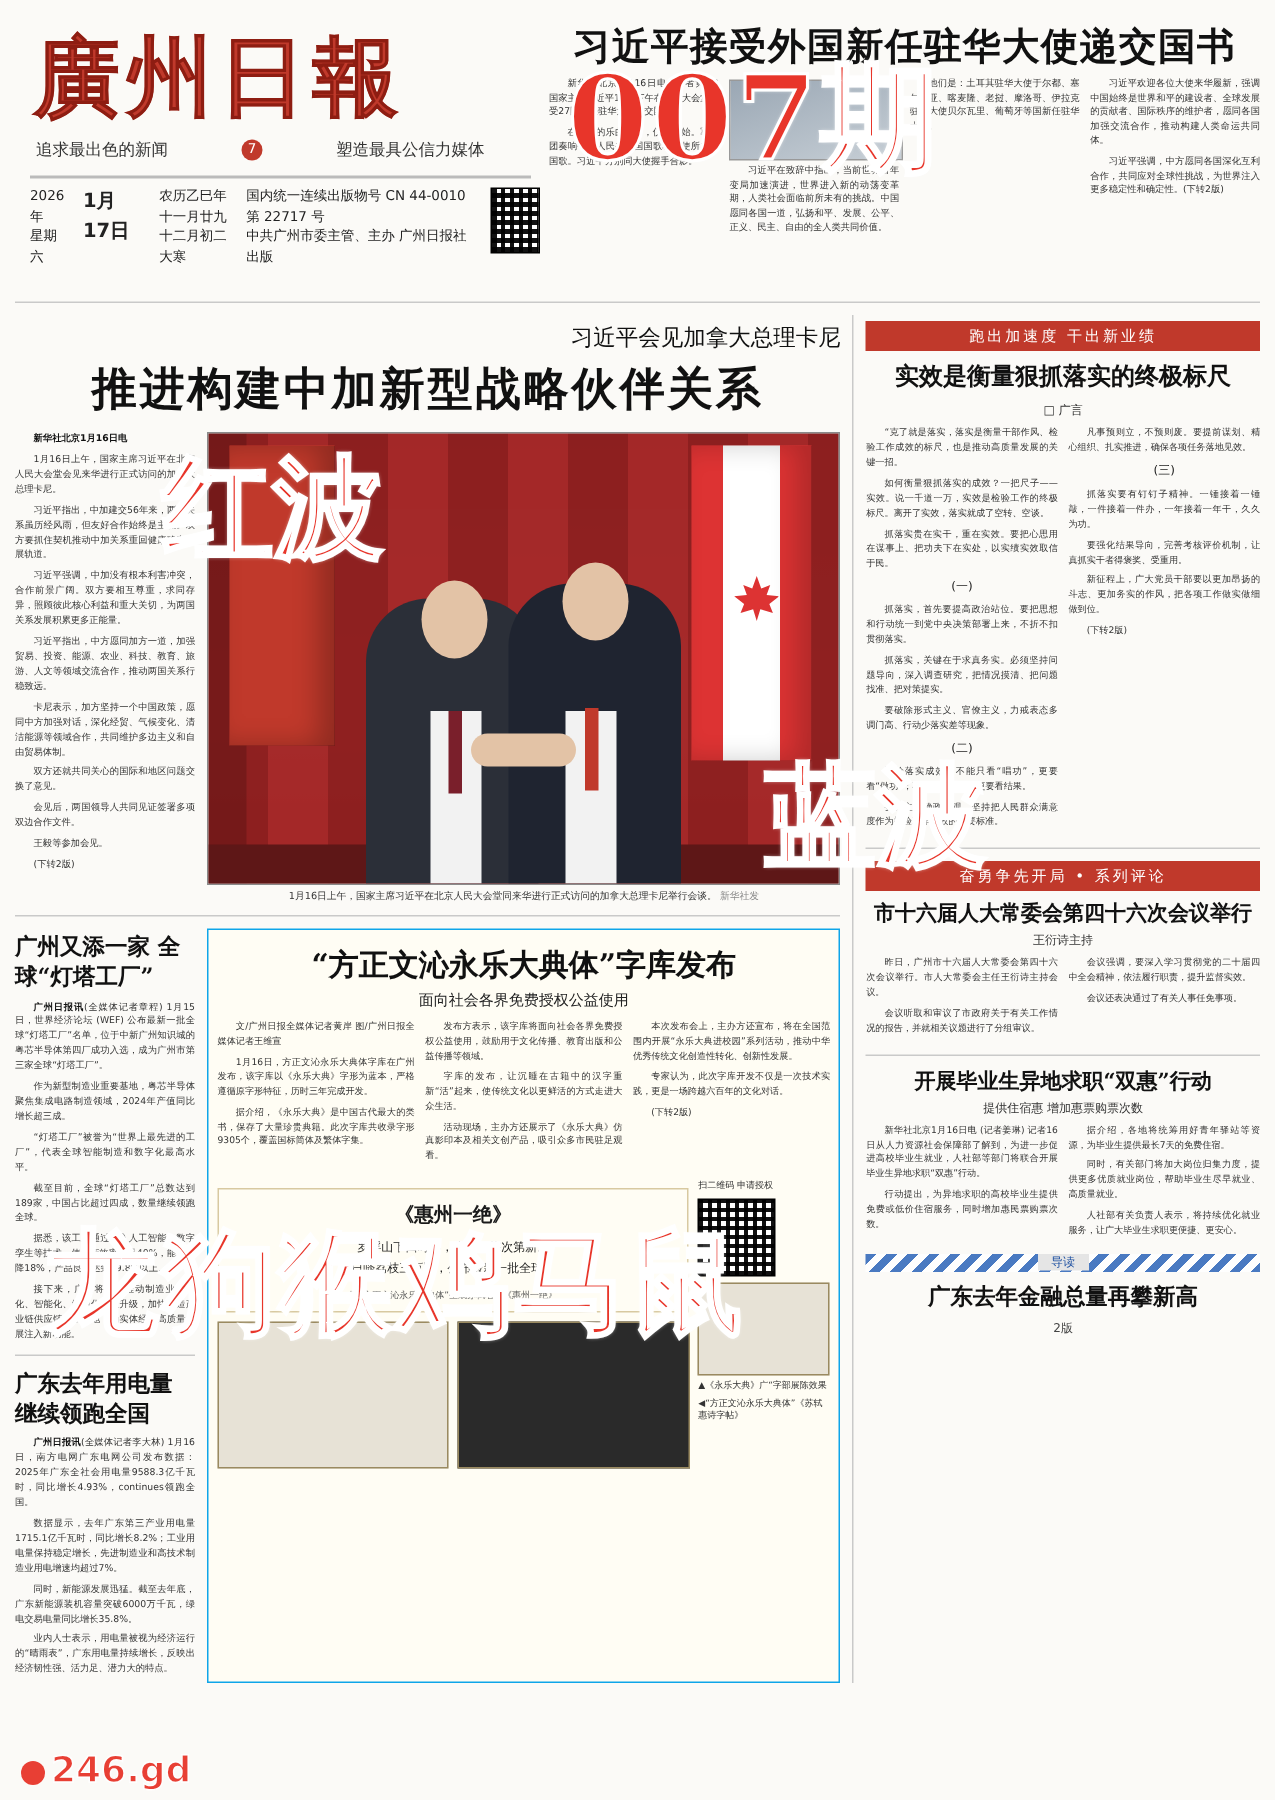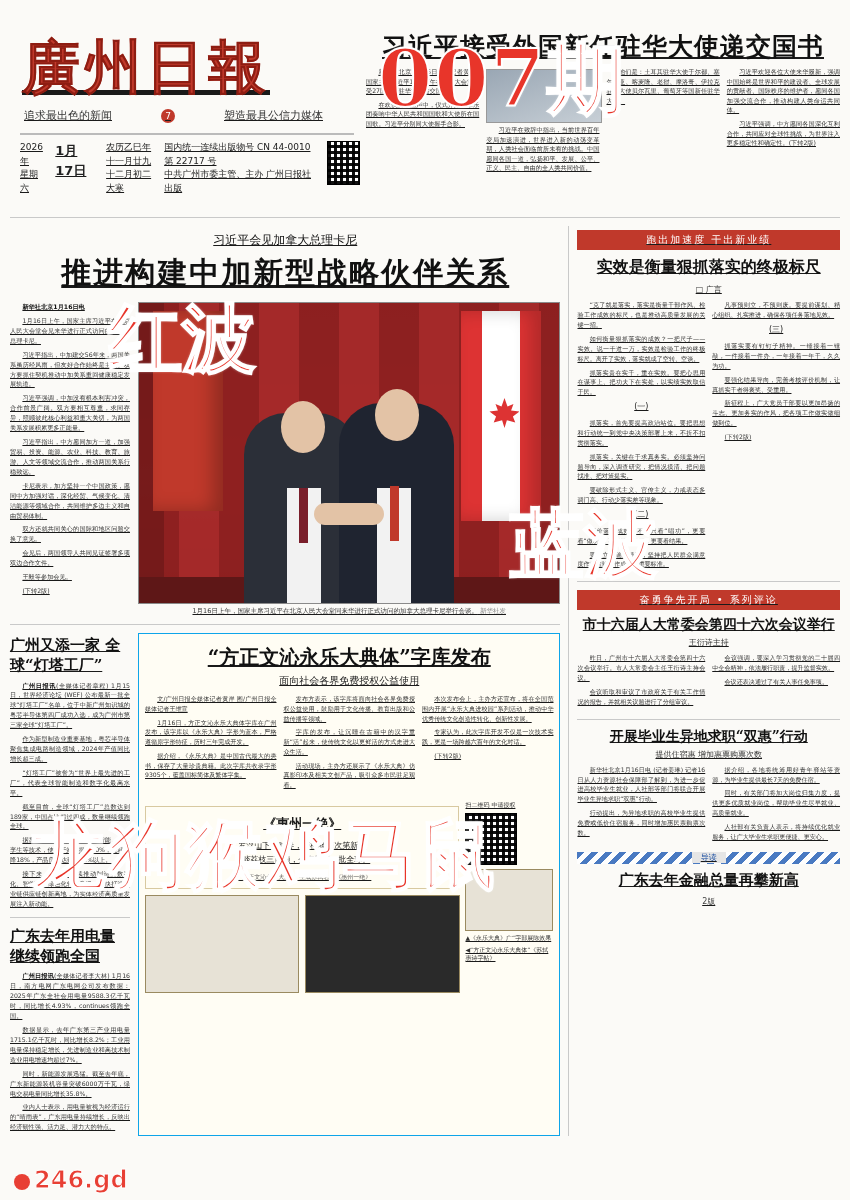--- a/index.html
+++ b/index.html
@@ -4,21 +4,21 @@
 <style>
   html,body{margin:0;padding:0;}
   body{
     width:850px;height:1200px;
     background:#fbfaf7;
     font-family:"DejaVu Sans","Liberation Sans",sans-serif;
     color:#1a1a1a;
     position:relative;
     overflow:hidden;
   }
-  .page{position:relative;width:850px;height:1200px;box-sizing:border-box;padding:24px 10px;text-decoration:underline;}
+  .page{position:relative;width:850px;height:1200px;box-sizing:border-box;padding:8px 10px;}
 
   
   .masthead{position:relative;height:185px;display:flex;}
   .mast-left{width:350px;position:relative;}
   .logo{
     font-family:"DejaVu Serif","Liberation Serif",serif;
     font-weight:bold;color:#c0392b;font-size:58px;letter-spacing:4px;
     line-height:1;margin:14px 0 0 12px;
     -webkit-text-stroke:0.4px #8e1d12;
   }
@@ -42,21 +42,21 @@
   .topcols{display:flex;gap:7px;font-size:6.2px;line-height:1.55;color:#333;}
   .topcols .col{flex:1;text-align:justify;}
   .topcols .col p{margin:0 0 4px 0;text-indent:2em;}
   .photo-ph{width:100%;height:52px;background:linear-gradient(160deg,#9aa7b4,#c7cfd6);border:1px solid #999;margin:2px 0;}
 
   
   .main{display:flex;margin-top:4px;}
   .left-zone{width:562px;padding-right:8px;border-right:1px solid #c9c9c9;}
   .right-zone{width:268px;padding-left:8px;}
 
-  .lead-kicker{text-align:center;font-size:12px;color:#111;margin:6px 0 4px 0;font-family:"DejaVu Serif",serif;}
+  .lead-kicker{text-align:right;font-size:15px;color:#111;margin:6px 0 4px 0;font-family:"DejaVu Serif",serif;}
   .lead-title{
     text-align:center;font-family:"DejaVu Serif","Liberation Serif",serif;font-weight:bold;
     font-size:30px;letter-spacing:2px;color:#111;margin:2px 0 8px 0;
   }
   .lead-body{display:flex;gap:8px;}
   .lead-text{width:120px;font-size:6.2px;line-height:1.6;text-align:justify;color:#333;}
   .lead-text p{margin:0 0 4px 0;text-indent:2em;}
   .lead-text .lede{font-weight:bold;color:#111;}
   .lead-photo{
     flex:1;height:300px;border:1px solid #8a8a8a;position:relative;overflow:hidden;

